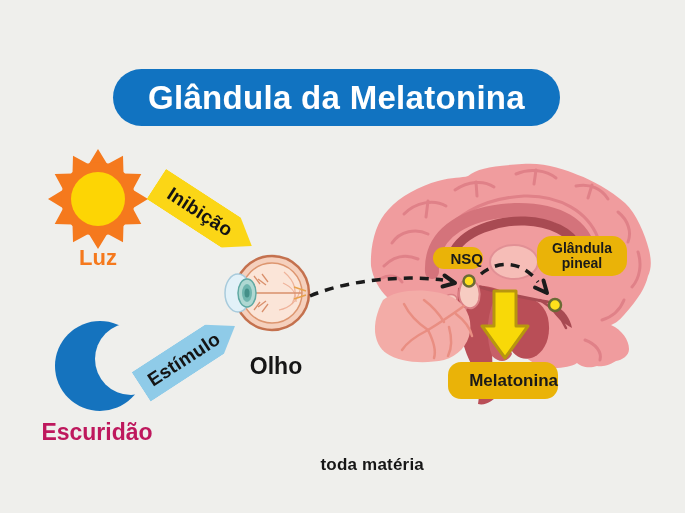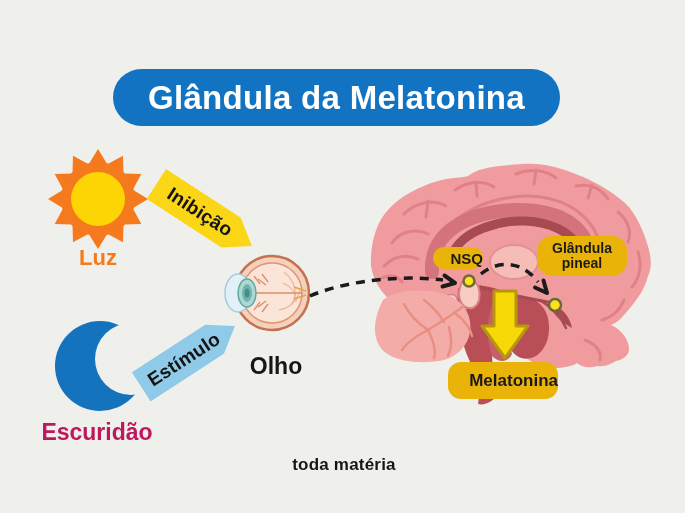--- a/index.html
+++ b/index.html
@@ -26,21 +26,21 @@
   }
   .banner-inhibition{left:147px;top:197px;width:114px;height:36px;background:#FBD616;transform:rotate(33deg);}
   .banner-stimulus{left:132px;top:339px;width:112px;height:35px;background:#8FCBE8;transform:rotate(-33deg);}
   .badge{
     background:#eab308;color:#1A1A1A;font-weight:700;text-align:center;
     display:flex;align-items:center;justify-content:flex-end;
   }
   .badge-nsq{left:433px;top:247px;width:50px;height:22px;font-size:15px;border-radius:11px;}
   .badge-pineal{left:537px;top:236px;width:90px;height:40px;font-size:14px;line-height:1.1;border-radius:15px;padding:0 4px;box-sizing:border-box;}
   .badge-melatonin{left:448px;top:362px;width:110px;height:37px;font-size:17px;border-radius:13px;}
-  .brand{left:264px;top:455px;width:160px;font-size:17px;font-weight:700;color:#161616;text-align:center;letter-spacing:.2px;}
+  .brand{left:264px;top:455px;width:160px;font-size:17px;font-weight:700;color:#161616;text-align:right;letter-spacing:.2px;}
 </style>
 </head>
 <body>
 
 <div id="canvas">
 
   <svg id="scene" width="685" height="513" viewBox="0 0 685 513">
 
     <g>
       <path fill="#F5791D" d="M148,199 L132.8,208.3 L141.3,224 L123.5,224.5 L123,242.3 L107.3,233.8 L98,249

